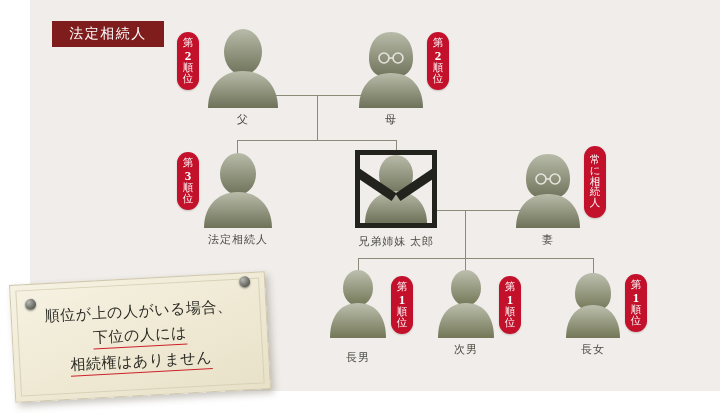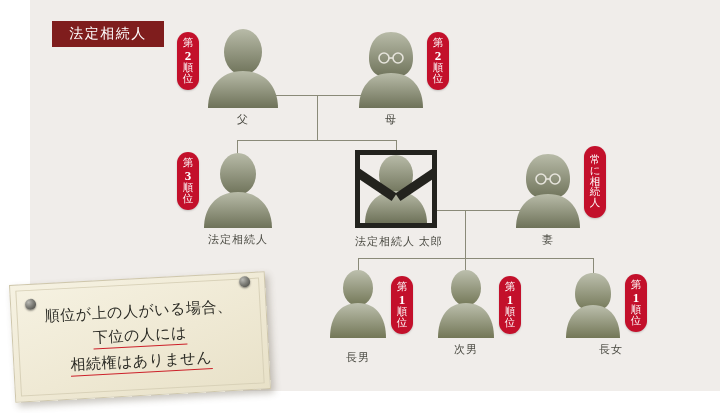--- a/index.html
+++ b/index.html
@@ -208,21 +208,21 @@
           </linearGradient>
         </defs>
         <ellipse cx="36" cy="20" rx="17" ry="20" fill="url(#gSil4)"></ellipse>
         <path d="M36 36 C15 36 5 52 5 68 L67 68 C67 52 57 36 36 36 Z" fill="url(#gSil4)"></path>
       </svg>
       <div class="ribbon">
         <i class="l"></i>
           <i class="r"></i>
       </div>
     </div>
-    <div class="plabel" style="top:84px;">法定相続人 太郎</div>
+    <div class="plabel" style="top:84px;">兄弟姉妹 太郎</div>
   </div>
 
   <div class="person" style="left:512px;top:152px;width:72px;">
     <div class="fig">
       <svg width="72" height="76" viewBox="0 0 72 76" aria-hidden="true">
         <defs>
           <linearGradient id="gSil5" x1="0" y1="0" x2="0" y2="1">
             <stop offset="0%" stop-color="#b8bba8"></stop>
               <stop offset="100%" stop-color="#6e7259"></stop>
           </linearGradient>
@@ -296,21 +296,21 @@
         <defs>
           <linearGradient id="gSil8" x1="0" y1="0" x2="0" y2="1">
             <stop offset="0%" stop-color="#bcbfad"></stop>
               <stop offset="100%" stop-color="#737757"></stop>
           </linearGradient>
         </defs>
         <path d="M30 1 C18 1 12 11 12 22 C12 32 17 39 30 39 C43 39 48 32 48 22 C48 11 42 1 30 1 Z" fill="url(#gSil8)"></path>
         <path d="M30 33 C12 33 3 48 3 66 L57 66 C57 48 48 33 30 33 Z" fill="url(#gSil8)"></path>
       </svg>
     </div>
-    <div class="plabel" style="top:70px;text-align:right;">長女</div>
+    <div class="plabel" style="top:70px;">長女</div>
     <div class="badge" style="left:62px;top:2px;width:22px;height:52px;">
       <span>第</span>
       <span class="num">1</span>
       <span>順</span>
       <span>位</span>
     </div>
   </div>
 
   <div class="note-wrap">
     <div class="note">

